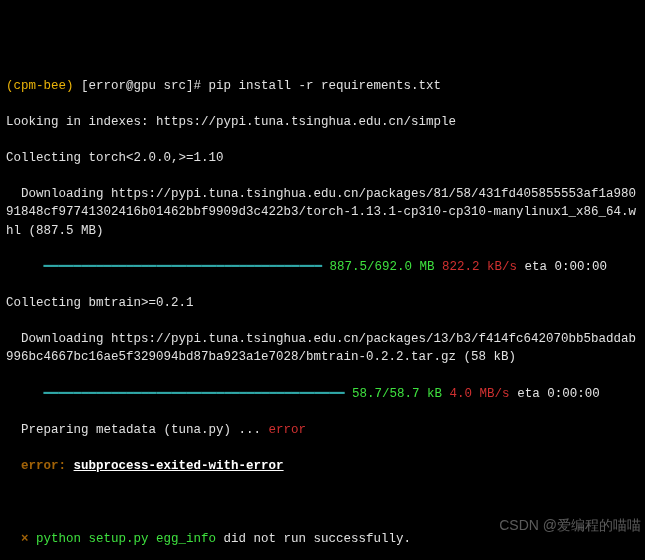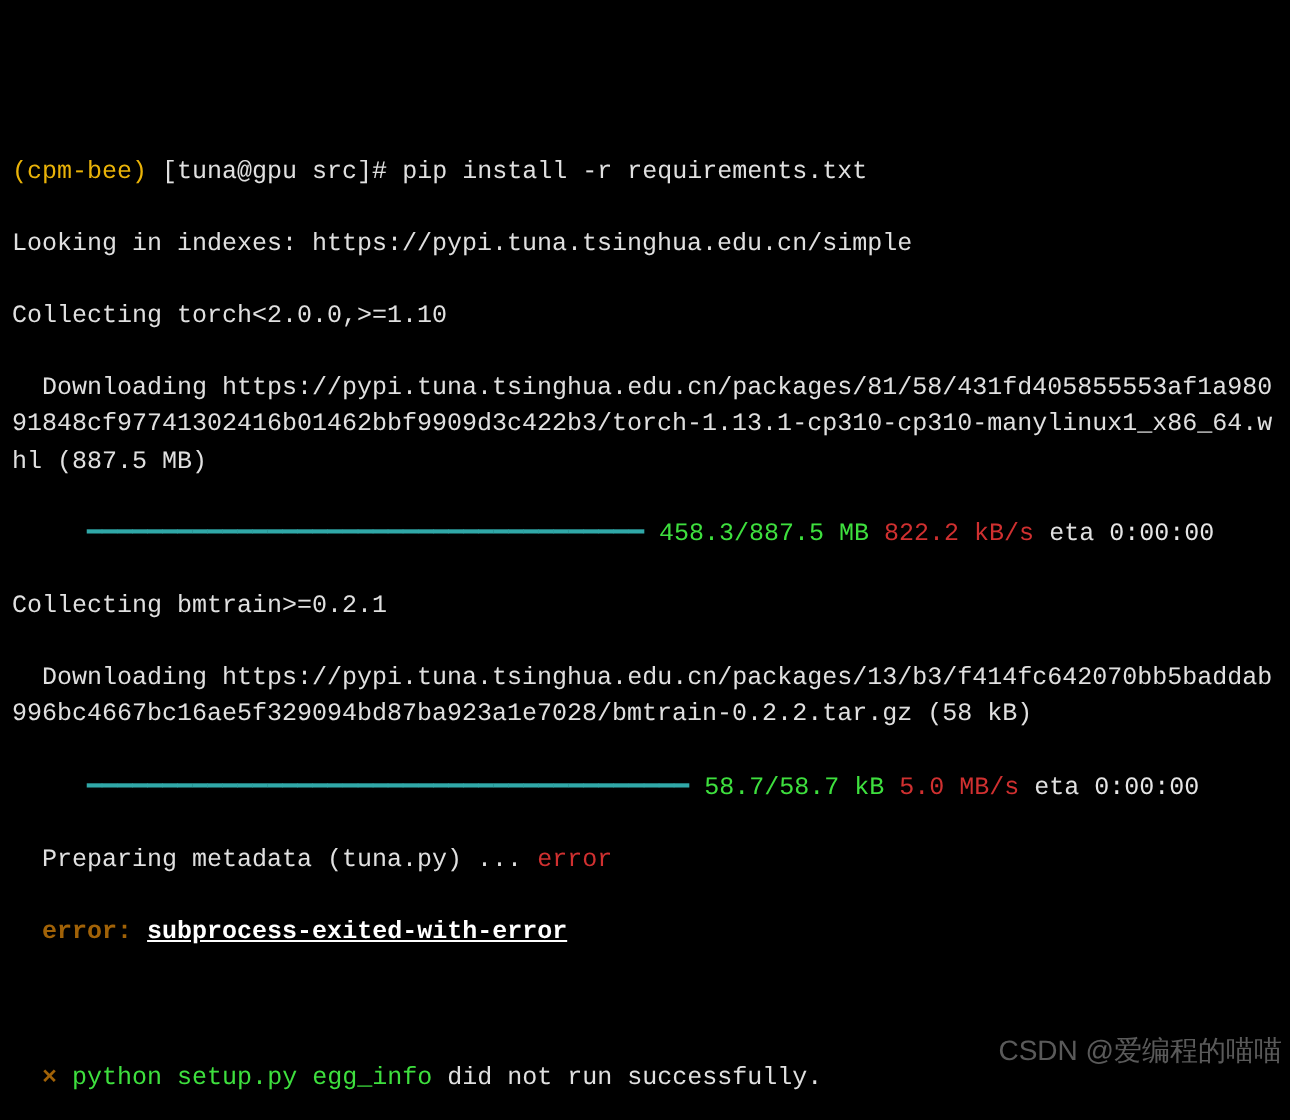--- a/index.html
+++ b/index.html
@@ -33,28 +33,28 @@
       color: rgba(200,200,200,0.45);
       font-size: 14px;
       font-family: sans-serif;
     }
   </style>
 </head>
 <body>
 
 
 
-<span class="line"><span class="teal">(cpm-bee)</span> <span class="white">[tuna@gpu src]#</span> <span class="white">pip install -r requirements.txt</span></span>
+<span class="line"><span class="teal">(cpm-bee)</span> <span class="white">[error@gpu src]#</span> <span class="white">pip install -r requirements.txt</span></span>
 <span class="line white">Looking in indexes: https://pypi.tuna.tsinghua.edu.cn/simple</span>
 <span class="line white">Collecting torch&lt;2.0.0,&gt;=1.10</span>
 <span class="line white">  Downloading https://pypi.tuna.tsinghua.edu.cn/packages/81/58/431fd405855553af1a98091848cf97741302416b01462bbf9909d3c422b3/torch-1.13.1-cp310-cp310-manylinux1_x86_64.whl (887.5 MB)</span>
-<span class="line"><span class="progress-bar">     ━━━━━━━━━━━━━━━━━━━━━━━━━━━━━━━━━━━━━</span> <span class="bright-green">458.3/887.5 MB</span> <span class="red">822.2 kB/s</span> <span class="white">eta</span> <span class="cyan">0:00:00</span></span>
+<span class="line"><span class="progress-bar">     ━━━━━━━━━━━━━━━━━━━━━━━━━━━━━━━━━━━━━</span> <span class="bright-green">887.5/692.0 MB</span> <span class="red">822.2 kB/s</span> <span class="white">eta</span> <span class="cyan">0:00:00</span></span>
 <span class="line white">Collecting bmtrain&gt;=0.2.1</span>
 <span class="line white">  Downloading https://pypi.tuna.tsinghua.edu.cn/packages/13/b3/f414fc642070bb5baddab996bc4667bc16ae5f329094bd87ba923a1e7028/bmtrain-0.2.2.tar.gz (58 kB)</span>
-<span class="line"><span class="progress-bar">     ━━━━━━━━━━━━━━━━━━━━━━━━━━━━━━━━━━━━━━━━</span> <span class="bright-green">58.7/58.7 kB</span> <span class="red">5.0 MB/s</span> <span class="white">eta</span> <span class="cyan">0:00:00</span></span>
+<span class="line"><span class="progress-bar">     ━━━━━━━━━━━━━━━━━━━━━━━━━━━━━━━━━━━━━━━━</span> <span class="bright-green">58.7/58.7 kB</span> <span class="red">4.0 MB/s</span> <span class="white">eta</span> <span class="cyan">0:00:00</span></span>
 <span class="line"><span class="white">  Preparing metadata (tuna.py) ... </span><span class="red">error</span></span>
 <span class="line">  <span class="bright-red">error:</span> <span class="bright-white underline">subprocess-exited-with-error</span></span>
 <span class="line">  </span>
 <span class="line">  <span class="bright-red">×</span> <span class="bright-green">python setup.py egg_info</span><span class="white"> did not run successfully.</span></span>
 
 
 
 
 
 

